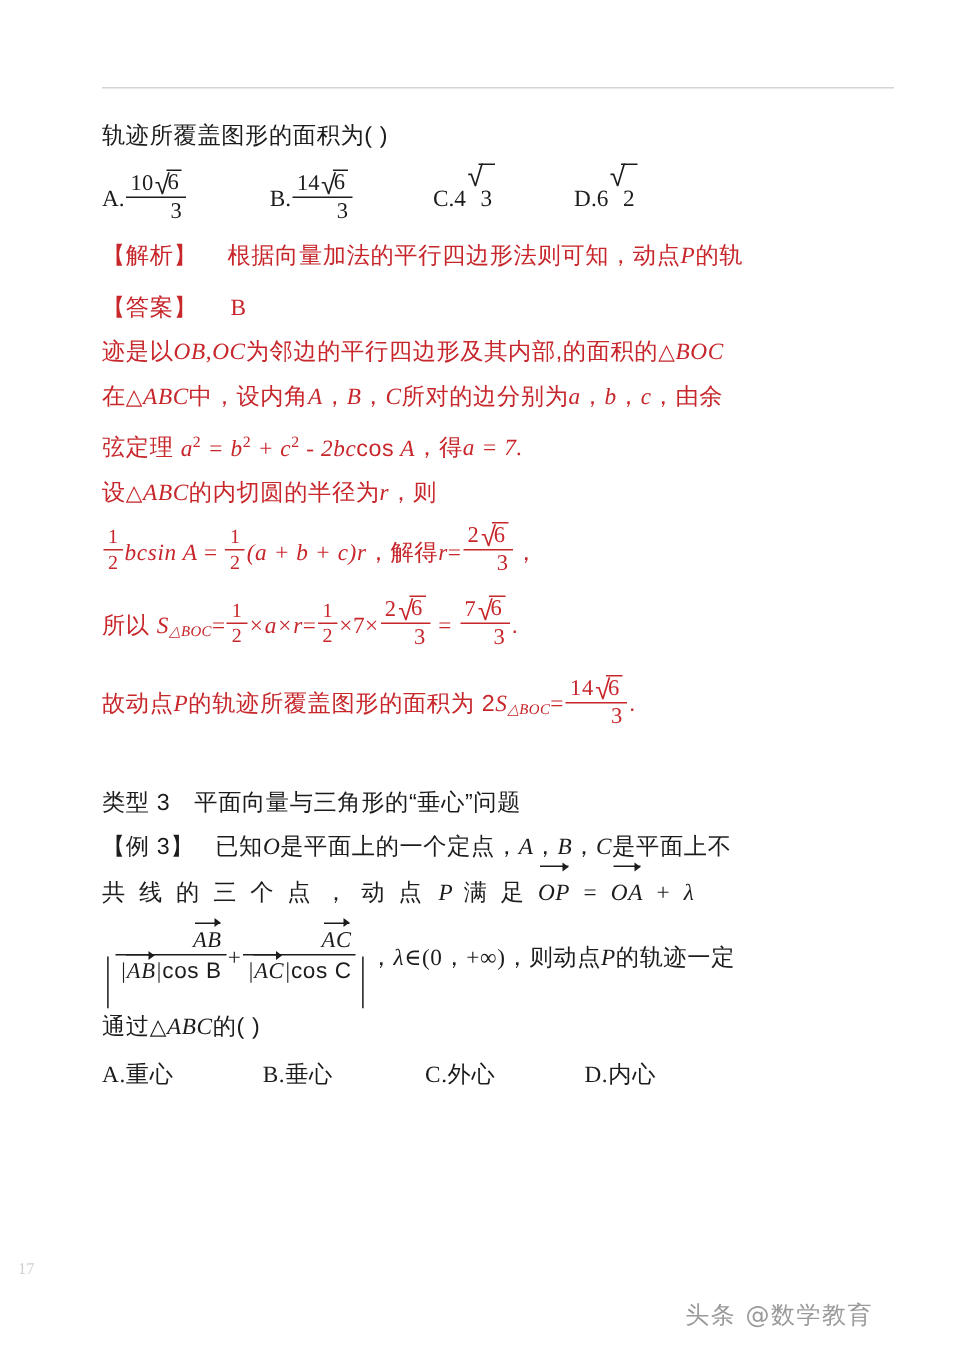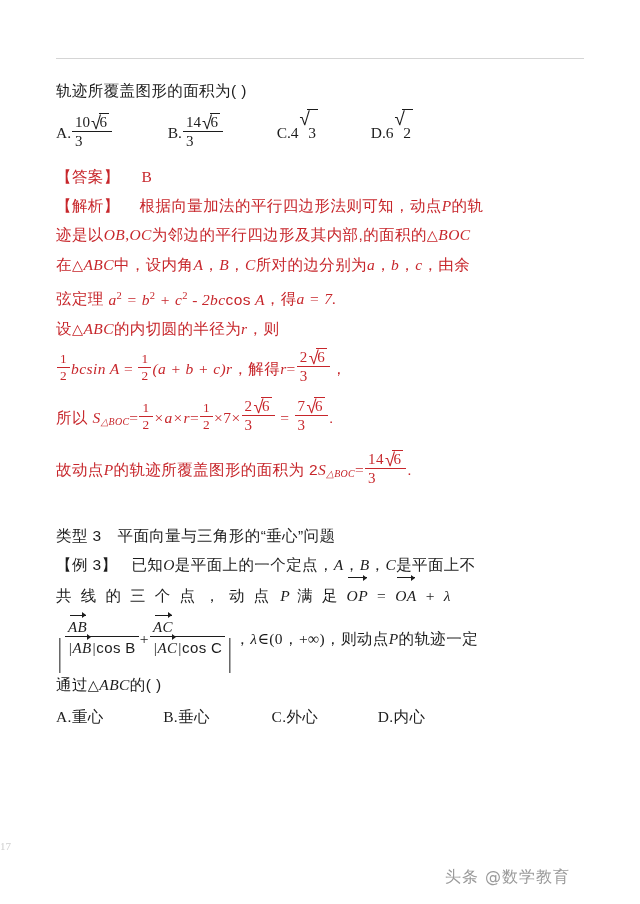--- a/index.html
+++ b/index.html
@@ -10,21 +10,21 @@
     width: 640px;
     height: 904px;
     background: #ffffff;
     font-family: "Liberation Sans", "DejaVu Sans", sans-serif;
     color: #1a1a1a;
     position: relative;
     overflow: hidden;
   }
   .page {
     position: absolute;
-    left: 0; top: 0;
+    left: 12px; top: 0;
     width: 592px;
     height: 904px;
   }
   .top-rule {
     position: absolute;
     left: 56px;
     top: 58px;
     width: 528px;
     height: 1px;
     background: #d5d5d5;
@@ -47,21 +47,21 @@
   .cjk { letter-spacing: 0.4px; }
 
   
   .mi { font-family: "Liberation Serif", "DejaVu Serif", serif; font-style: italic; }
   .mn { font-family: "Liberation Serif", "DejaVu Serif", serif; font-style: normal; }
   .op { font-family: Liberation Sans, sans-serif; font-style: normal; }
 
   .frac {
     display: inline-block;
     vertical-align: -0.52em;
-    text-align: left;
+    text-align: right;
     line-height: 1.08;
     margin: 0 1px;
     font-size: 0.97em;
   }
   .frac .num {
     display: block;
     padding: 0 3px 1px 3px;
     border-bottom: 1.3px solid currentColor;
     white-space: nowrap;
   }
@@ -188,26 +188,26 @@
       <span style="display:inline-block;width:44px;"></span>
       <span class="opt">
         <span class="mn">C.</span><span class="mn">4</span><span class="sqrt"><span class="rad">√</span><span class="rv mn">3</span></span>
       </span>
       <span style="display:inline-block;width:44px;"></span>
       <span class="opt">
         <span class="mn">D.</span><span class="mn">6</span><span class="sqrt"><span class="rad">√</span><span class="rv mn">2</span></span>
       </span>
     </div>
 
+    <div class="line red cjk">
+      <span>【解析】</span><span style="display:inline-block;width:20px;"></span><span>根据向量加法的平行四边形法则可知，动点</span><span class="mi">P</span><span>的轨</span>
+    </div>
+
     <div class="line red cjk" style="margin-top:6px;">
       <span>【答案】</span><span style="display:inline-block;width:22px;"></span><span class="mn">B</span>
-    </div>
-
-    <div class="line red cjk">
-      <span>【解析】</span><span style="display:inline-block;width:20px;"></span><span>根据向量加法的平行四边形法则可知，动点</span><span class="mi">P</span><span>的轨</span>
     </div>
 
     <div class="line red cjk">
       <span>迹是以</span><span class="mi">OB</span><span class="mn">,</span><span class="mi">OC</span><span>为邻边的平行四边形及其内部</span><span>,的面积的</span><span class="tri">△</span><span class="mi">BOC</span>
     </div>
 
 
     <div class="line red cjk">
       <span>在</span><span class="tri">△</span><span class="mi">ABC</span><span>中，设内角</span><span class="mi">A</span>，<span class="mi">B</span>，<span class="mi">C</span><span>所对的边分别为</span><span class="mi">a</span>，<span class="mi">b</span>，<span class="mi">c</span><span>，由余</span>
     </div>

